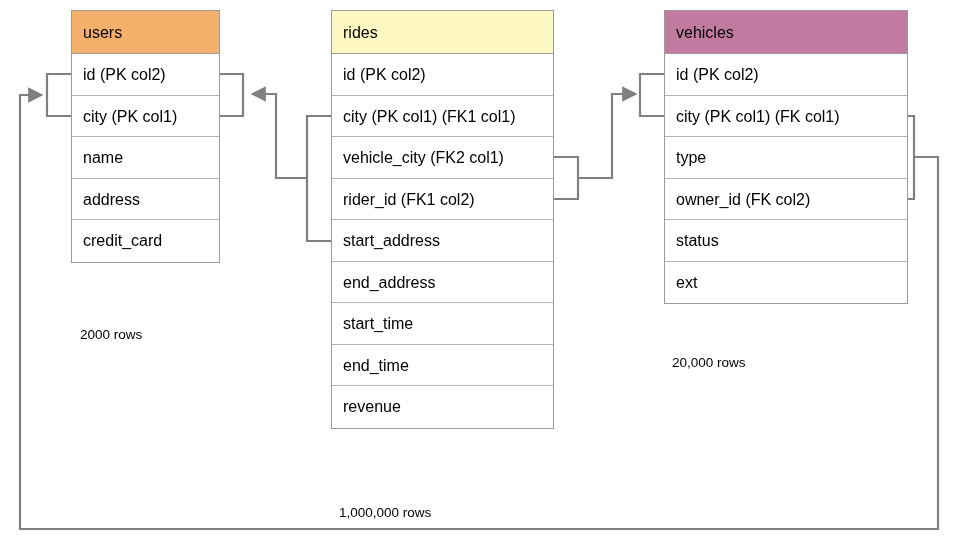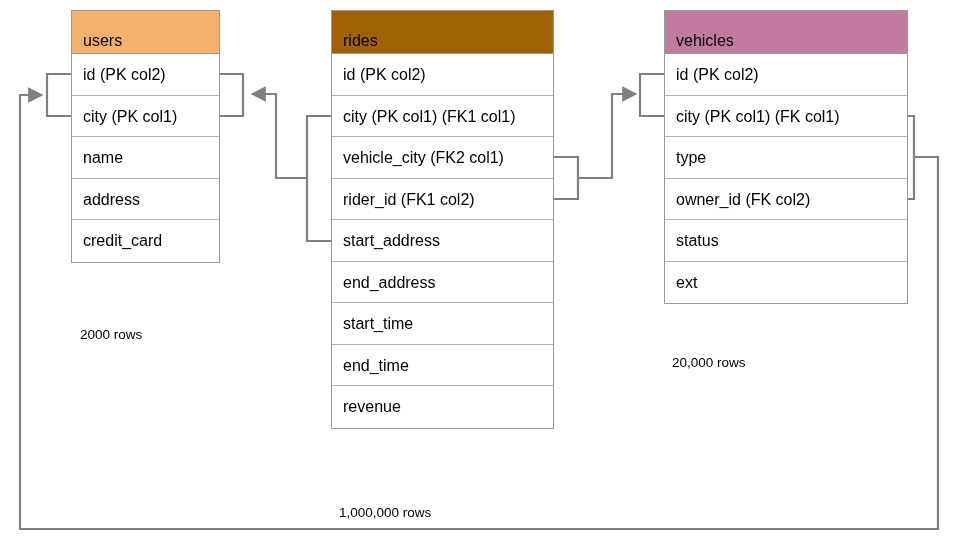--- a/index.html
+++ b/index.html
@@ -26,21 +26,21 @@
     position: absolute;
     box-sizing: border-box;
     border: 1px solid #9a9a9a;
     background: #ffffff;
     z-index: 3;
   }
   .tbl-header {
     box-sizing: border-box;
     height: 43px;
     line-height: 43px;
-    padding: 8px 0 0 11px;
+    padding: 0 0 0 11px;
     font-size: 16px;
     color: #000000;
     border-bottom: 1px solid #9a9a9a;
     white-space: nowrap;
     overflow: hidden;
   }
   .tbl-row {
     box-sizing: border-box;
     height: 41.5px;
     line-height: 41.5px;
@@ -101,21 +101,21 @@
     <div class="tbl-header" style="background:#f5b16b;">users</div>
     <div class="tbl-row">id (PK col2)</div>
     <div class="tbl-row">city (PK col1)</div>
     <div class="tbl-row">name</div>
     <div class="tbl-row">address</div>
     <div class="tbl-row last">credit_card</div>
   </div>
   <div class="row-count" style="left:80px; top:287px;margin-top:40px;">2000 rows</div>
 
   <div class="table-box" style="left:331px; top:10px; width:223px;">
-    <div class="tbl-header" style="background:#a16207;">rides</div>
+    <div class="tbl-header" style="background:#fef9c3;">rides</div>
     <div class="tbl-row">id (PK col2)</div>
     <div class="tbl-row">city (PK col1) (FK1 col1)</div>
     <div class="tbl-row">vehicle_city (FK2 col1)</div>
     <div class="tbl-row">rider_id (FK1 col2)</div>
     <div class="tbl-row">start_address</div>
     <div class="tbl-row">end_address</div>
     <div class="tbl-row">start_time</div>
     <div class="tbl-row">end_time</div>
     <div class="tbl-row last">revenue</div>
   </div>

